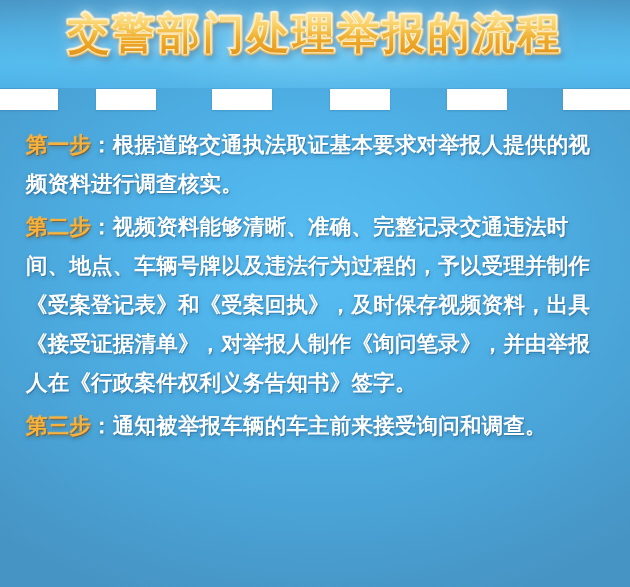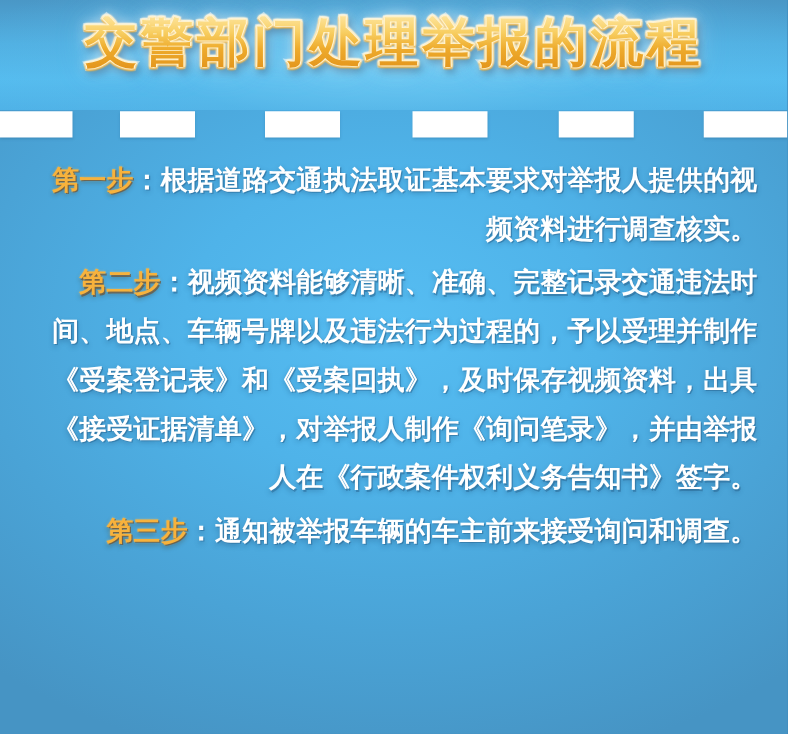--- a/index.html
+++ b/index.html
@@ -108,25 +108,25 @@
   .para {
     margin: 0 0 3px 0;
     font-size: 21.5px;
     font-weight: 700;
     line-height: 39px;
     color: #ffffff;
     letter-spacing: 0.2px;
     text-shadow:
       1px 1px 0 rgba(42,104,148,0.55),
       0 2px 4px rgba(35,92,135,0.45);
-    text-align: right;
+    text-align: left;
     word-break: break-all;
   }
   .para.p1 { margin-bottom: 4px; }
-  .para.p2 { margin-bottom: 4px; margin-left: 14px; }
+  .para.p2 { margin-bottom: 4px; }
   .para.p3 { margin-bottom: 16px; }
   .step-label {
     color: #f7b23c;
     font-weight: 700;
     text-shadow:
       1px 1px 0 rgba(120,60,10,0.55),
       0 2px 4px rgba(60,40,10,0.40),
       0 0 2px rgba(255,228,150,0.6);
   }
   .step-colon {

